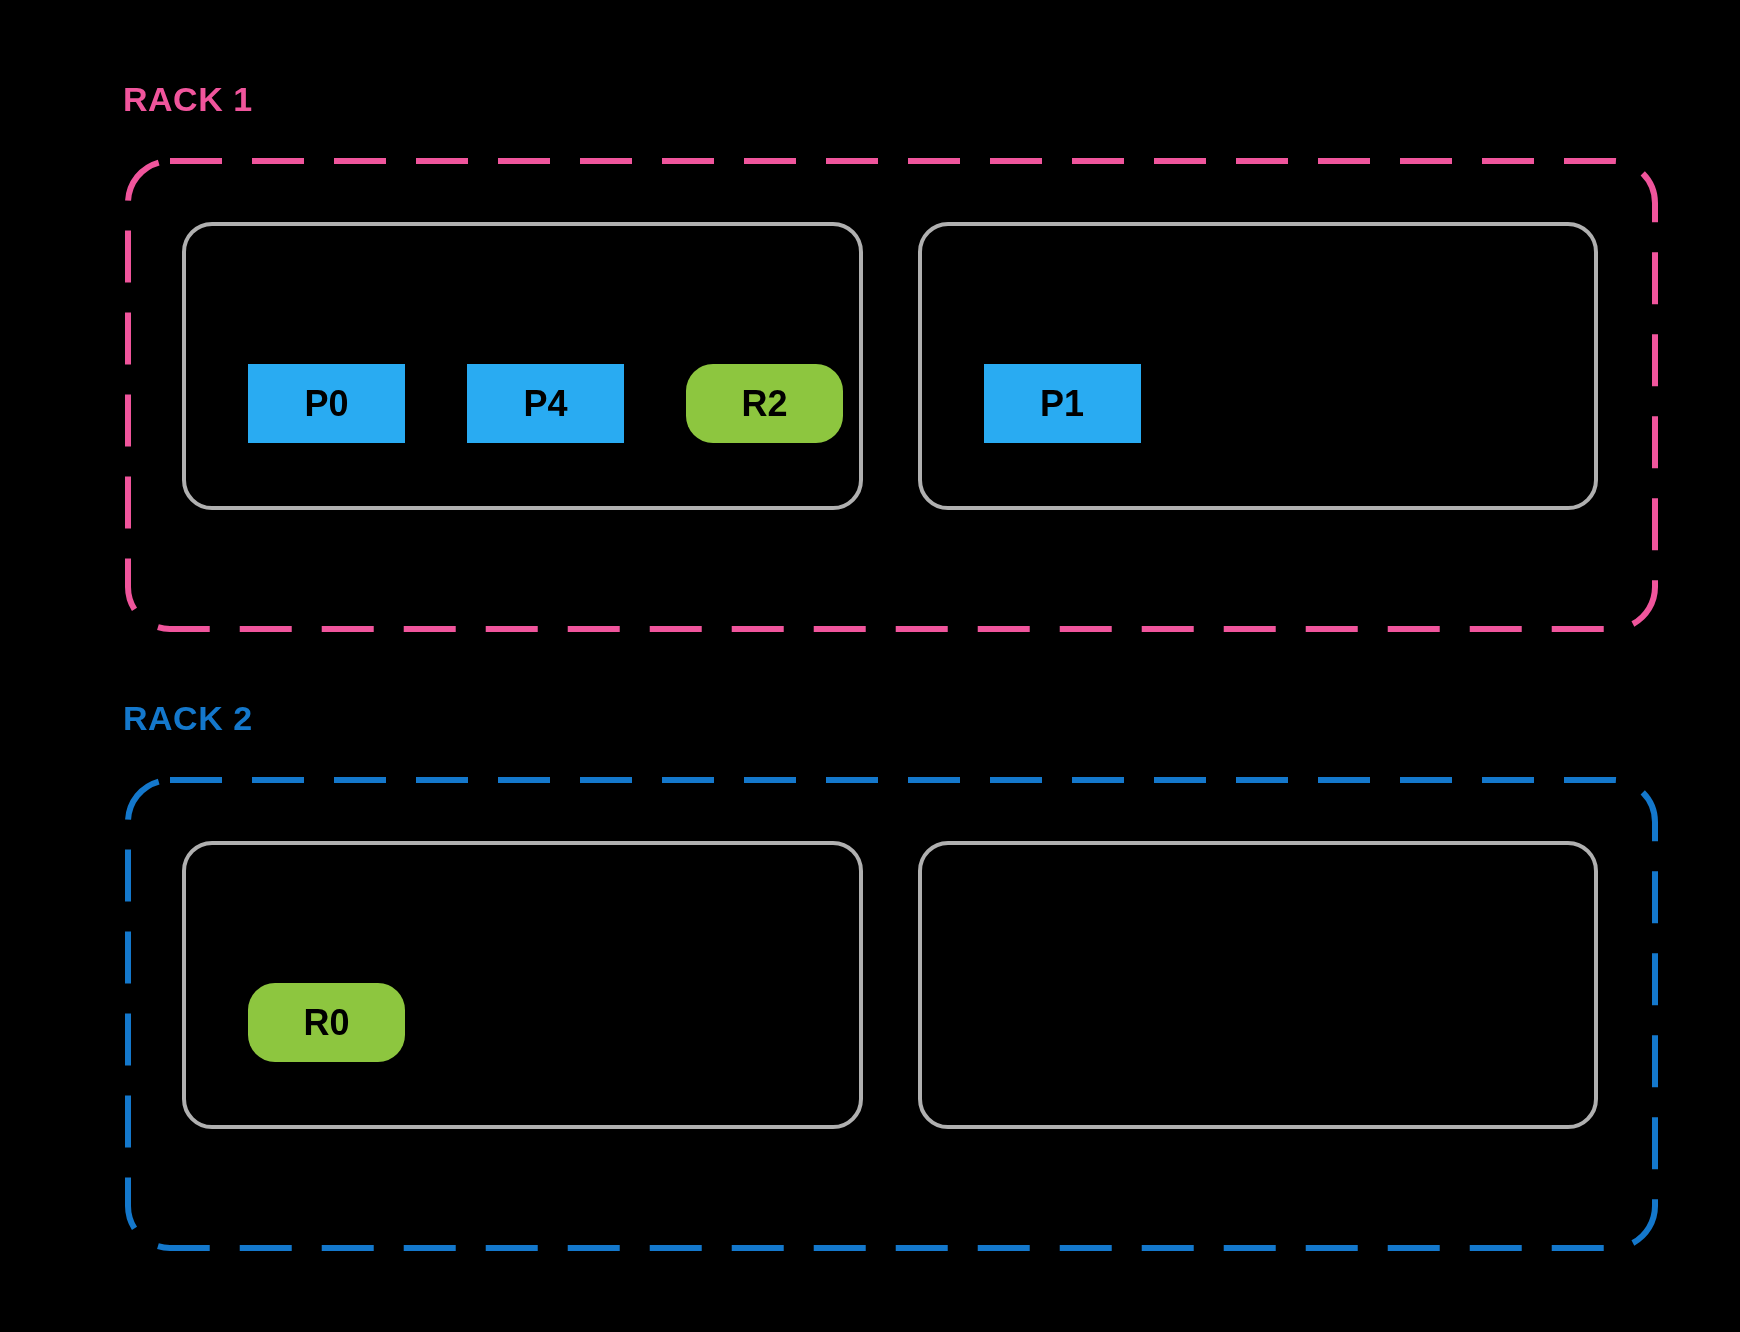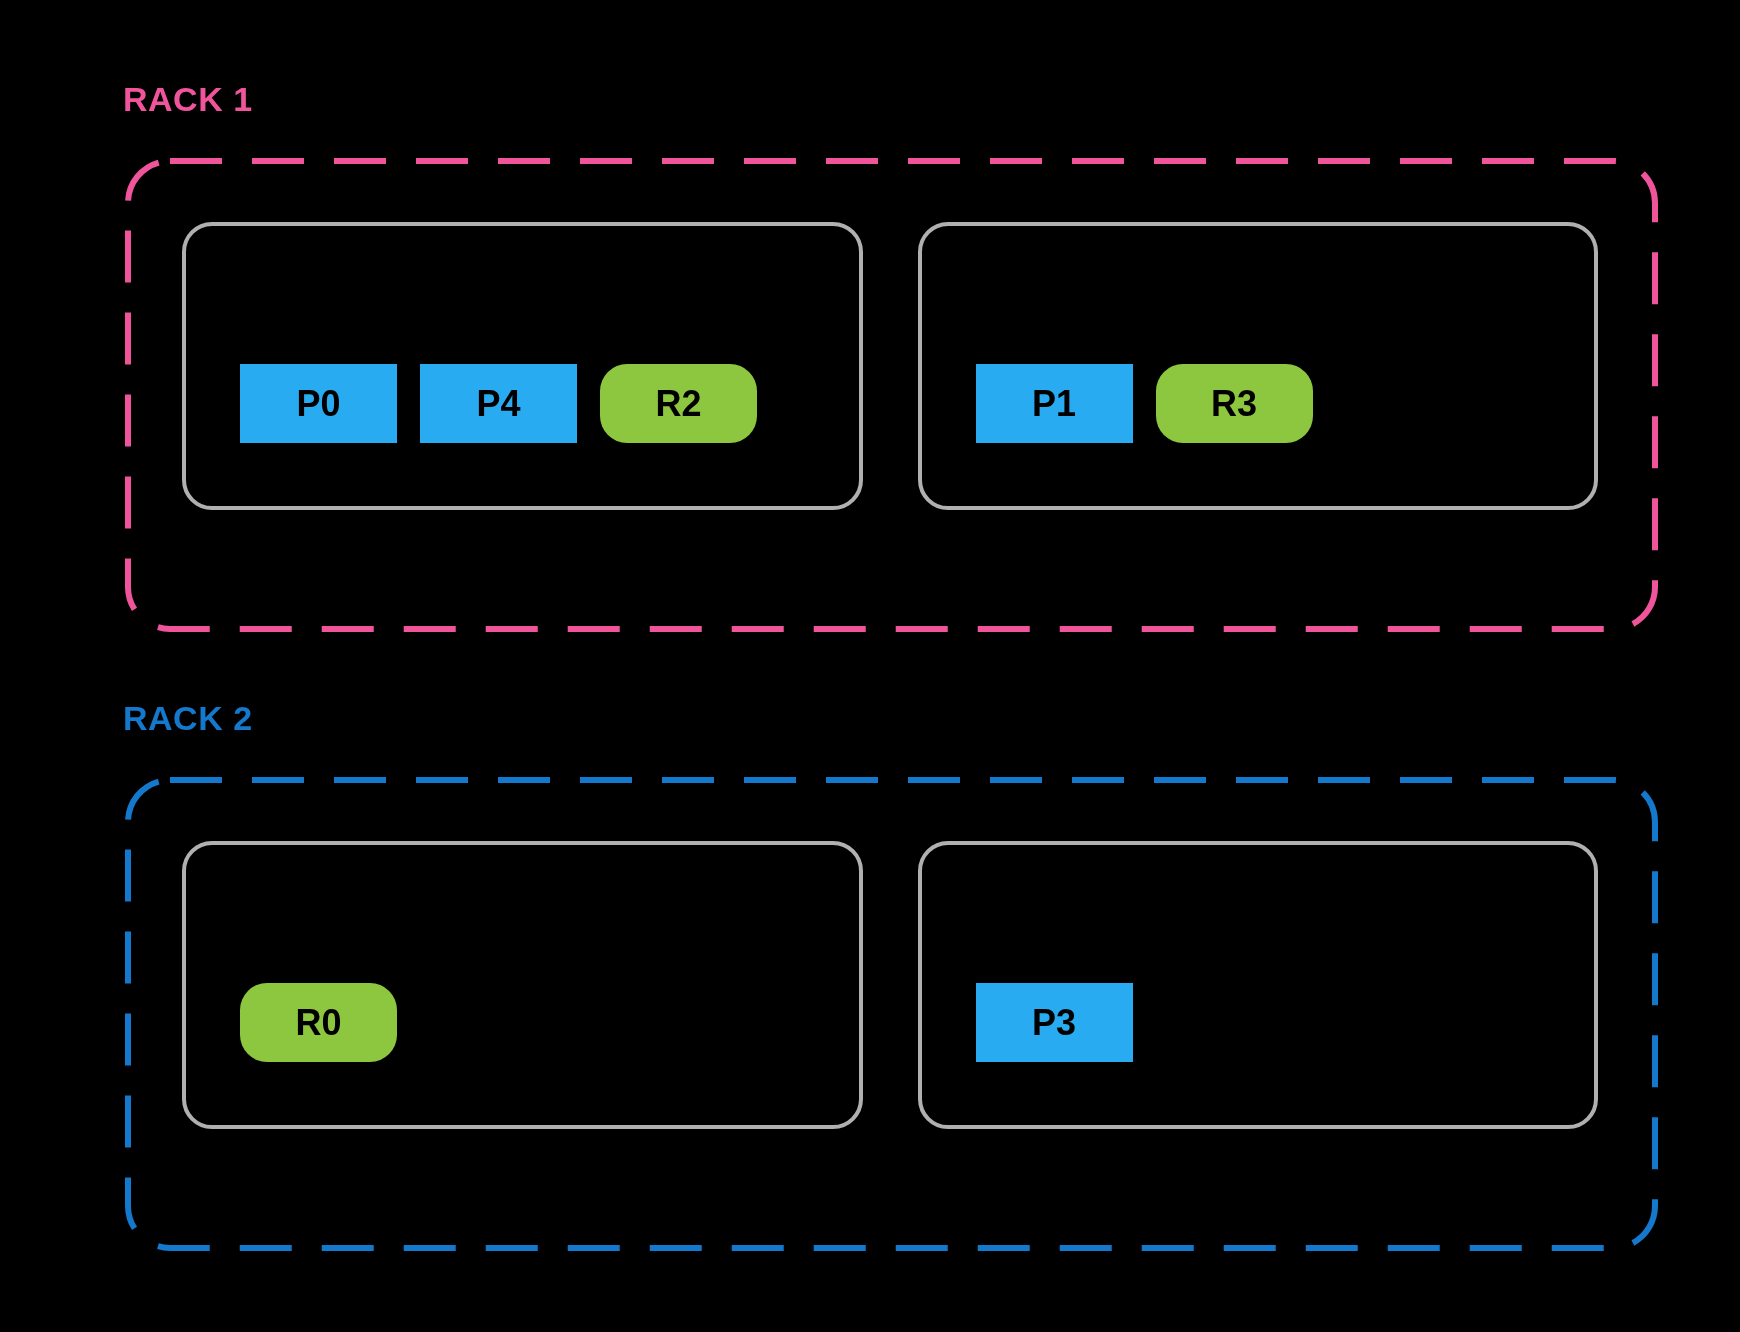--- a/index.html
+++ b/index.html
@@ -51,24 +51,24 @@
   .node {
     flex: 1;
     height: 280px;
     border: 4px solid var(--node-border, #B0B0B0);
     border-radius: 30px;
     position: relative;
     box-sizing: content-box;
   }
   .chips {
     position: absolute;
-    left: 54px;
+    left: 62px;
     top: 138px;
     display: flex;
-    gap: 23px;
+    gap: 62px;
   }
   .chip {
     width: 157px;
     height: 79px;
     display: flex;
     align-items: center;
     justify-content: center;
     font-size: 36px;
     font-weight: 700;
     color: var(--chip-label, #000000);
@@ -90,38 +90,36 @@
       <div class="node">
         <div class="chips">
           <div class="chip" data-type="primary">P0</div>
           <div class="chip" data-type="primary">P4</div>
           <div class="chip" data-type="replica">R2</div>
         </div>
       </div>
       <div class="node">
         <div class="chips">
           <div class="chip" data-type="primary">P1</div>
-          <div class="chip" data-type="replica">R3</div>
         </div>
       </div>
     </div>
   </div>
 
   <div class="rack rack-1" style="--accent: #1478CC;">
     <div class="rack-label">RACK 2</div>
     <svg class="rack-border-svg" width="1533" height="474" viewBox="0 0 1533 474">
       <rect x="3" y="3" width="1527" height="468" rx="42" fill="none" stroke="currentColor" stroke-width="6" stroke-dasharray="52 30"></rect>
     </svg>
     <div class="nodes">
       <div class="node">
         <div class="chips">
           <div class="chip" data-type="replica">R0</div>
         </div>
       </div>
       <div class="node">
         <div class="chips">
-          <div class="chip" data-type="primary">P3</div>
         </div>
       </div>
     </div>
   </div>
 
 </div>
 
 </body></html>

